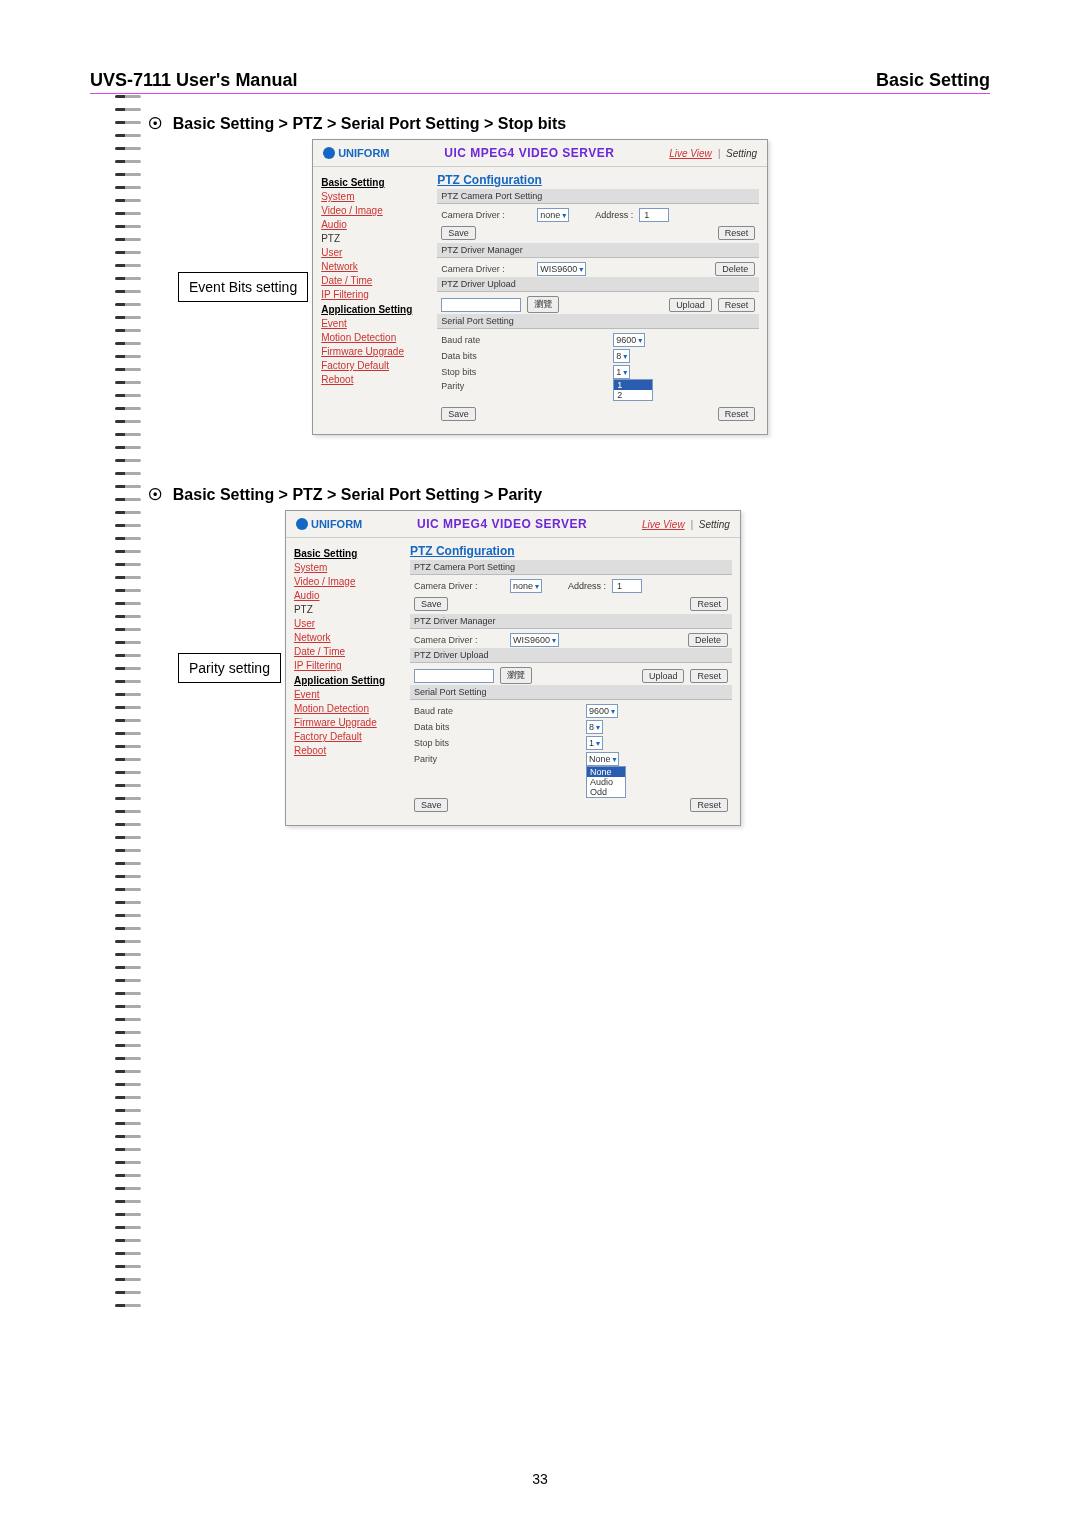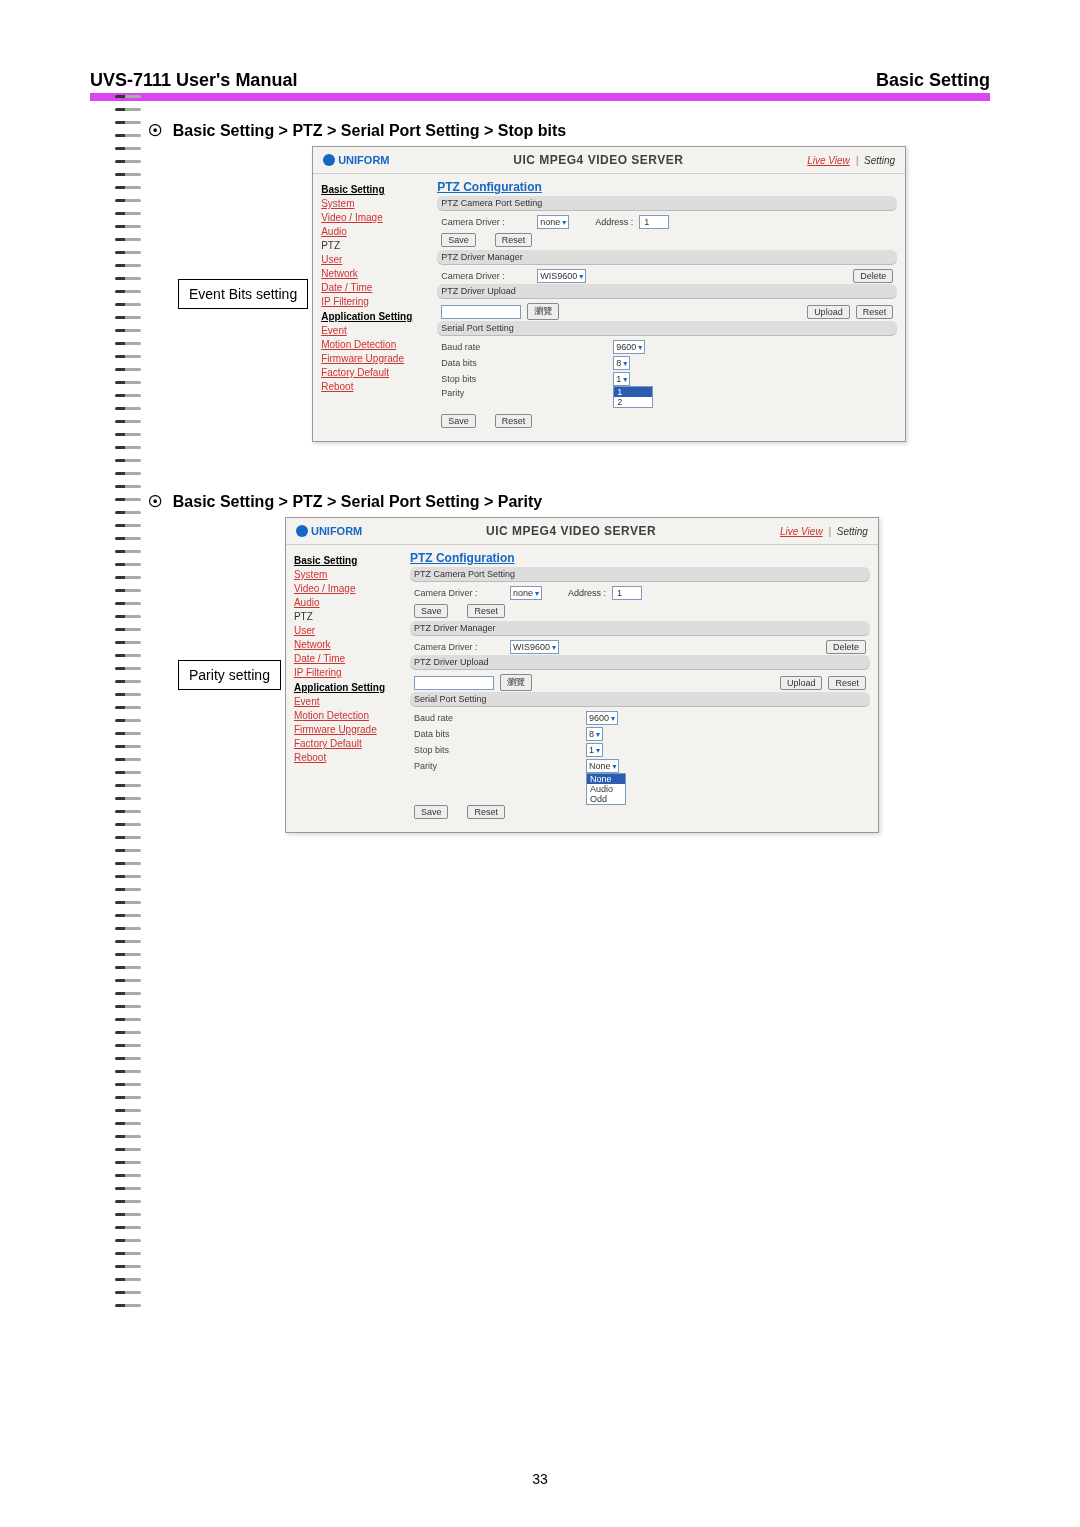--- a/index.html
+++ b/index.html
@@ -26,21 +26,21 @@
   }
   .spiral-ring {
     width: 26px;
     height: 3px;
     background: linear-gradient(to right, #333 0%, #333 40%, #aaa 40%, #aaa 100%);
     border-radius: 2px;
   }
   .header-row {
     display: flex;
     justify-content: space-between;
-    border-bottom: 8px solid #d946ef;
+    border-bottom: 1px solid #d946ef;
     padding-bottom: 2px;
     margin-bottom: 20px;
   }
   .header-left {
     font-size: 18px;
     font-weight: bold;
   }
   .header-right {
     font-size: 18px;
     font-weight: bold;
@@ -74,21 +74,21 @@
     padding: 6px 10px;
     font-size: 14px;
     margin-right: 4px;
     background: #fff;
     white-space: nowrap;
     align-self: center;
   }
   
   .shot {
     border: 1px solid #999;
-    width: 594px;
+    width: 456px;
     background: #f4f2ee;
     font-size: 10px;
     color: #333;
     box-shadow: 2px 2px 4px rgba(0,0,0,0.15);
   }
   .shot-header {
     display: flex;
     justify-content: space-between;
     align-items: center;
     padding: 6px 10px;
@@ -99,21 +99,21 @@
     font-weight: bold;
     font-size: 11px;
     display: flex;
     align-items: center;
     gap: 3px;
   }
   .logo .ic {
     width: 12px; height: 12px; background: #1467c4; border-radius: 50%;
   }
   .shot-title {
-    color: #404040;
+    color: #6d28d9;
     font-weight: bold;
     font-size: 12px;
     letter-spacing: 0.5px;
   }
   .shot-links {
     font-size: 10px;
     font-style: italic;
   }
   .shot-links .lv { color: #c33; text-decoration: underline; }
   .shot-links .sep { color: #888; margin: 0 3px; }
@@ -154,21 +154,20 @@
     margin-bottom: 2px;
     text-decoration: underline;
   }
   .sub-head {
     background: #ddd;
     padding: 2px 4px;
     font-size: 9px;
     color: #333;
     margin-bottom: 3px;
     border-bottom: 1px solid #bbb;
-    border-radius: 6px;
   }
   .row {
     display: flex;
     align-items: center;
     padding: 1px 4px;
     font-size: 9px;
     gap: 6px;
   }
   .row .lbl { width: 90px; color: #444; }
   .sel {
@@ -196,21 +195,21 @@
   }
   .btn {
     border: 1px solid #888;
     background: #eee;
     padding: 1px 6px;
     font-size: 9px;
     border-radius: 2px;
   }
   .btn-row {
     display: flex;
-    justify-content: flex-start;
+    justify-content: space-between;
     gap: 19px;
     padding: 3px 4px;
   }
   .dropdown-open {
     position: relative;
     display: inline-block;
   }
   .dropdown-list {
     position: absolute;
     top: 14px;

